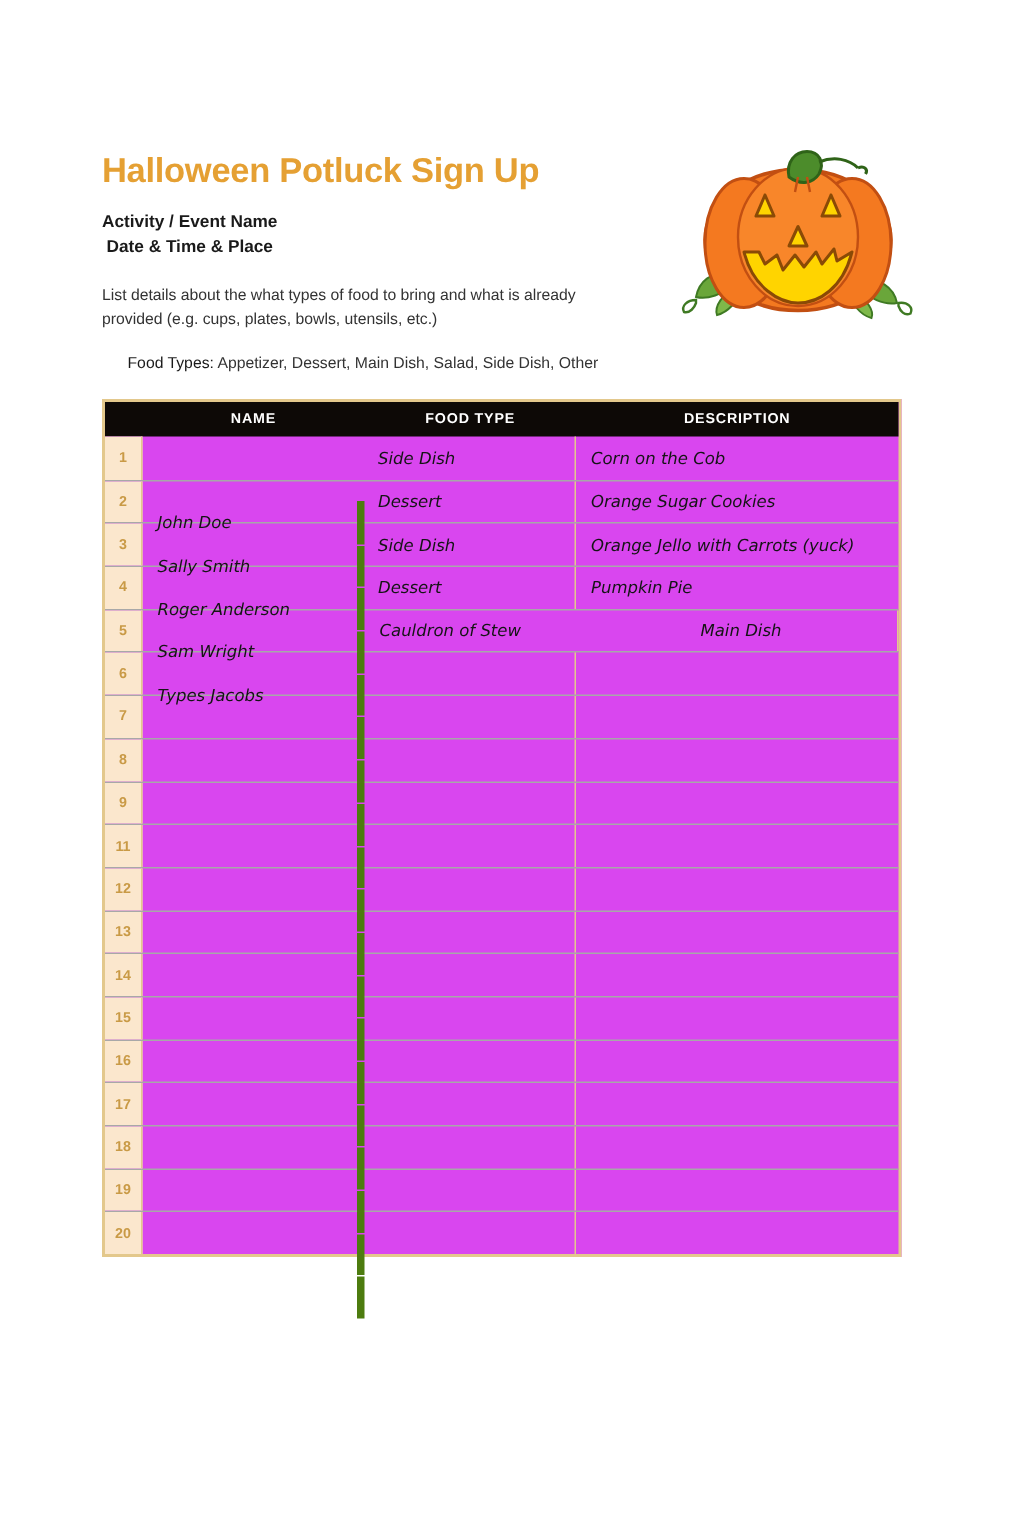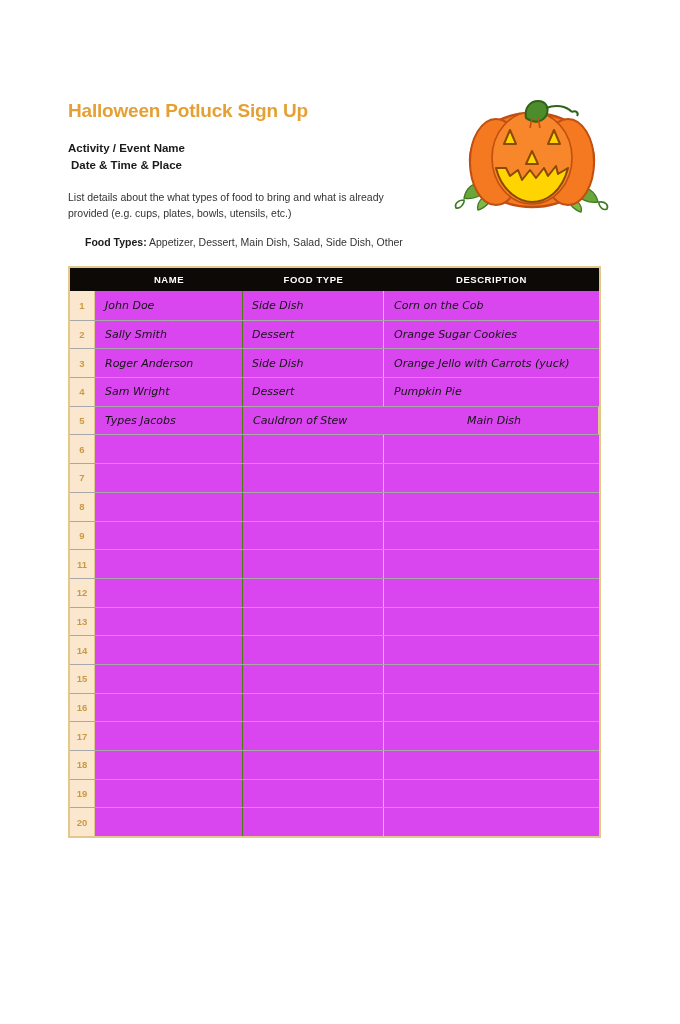--- a/index.html
+++ b/index.html
@@ -19,21 +19,21 @@
     position: absolute;
     inset: 0;
     background: #ffffff;
   }
 
   
   .doc-title {
     position: absolute;
     left: 68px;
     top: 100px;
-    font-size: 19px;
+    font-size: 23px;
     font-weight: bold;
     color: #e5a033;
     letter-spacing: -0.2px;
     white-space: nowrap;
     text-align: right;
   }
 
   .subtitle-block {
     position: absolute;
     left: 68px;
@@ -57,21 +57,21 @@
 
   .foodtypes-line {
     position: absolute;
     left: 68px;
     top: 236px;
     font-size: 10.5px;
     color: #333333;
     white-space: nowrap;
   }
   .foodtypes-line .ft-label {
-    font-weight: bold;
+    font-weight: normal;
     color: #1a1a1a;
     padding-left: 17px;
   }
 
   
   .pumpkin-art {
     position: absolute;
     left: 452px;
     top: 88px;
     width: 160px;
@@ -127,22 +127,23 @@
 
   .cell.num {
     background: #fbe7cd;
     border-right: 1px solid #e3c88c;
     justify-content: center;
     color: #c99a46;
     font-size: 9.5px;
     font-weight: bold;
   }
   .cell.name {
-    border-right: 1px solid #4d7c0f;
+    border-right: 5px solid #4d7c0f;
     padding-left: 10px;
+    margin-top: 43px;
   }
   .cell.food {
     border-right: 1px solid #e3c88c;
     padding-left: 9px;
   }
   .cell.desc {
     padding-left: 10px;
     align-items: center;
   }
 

